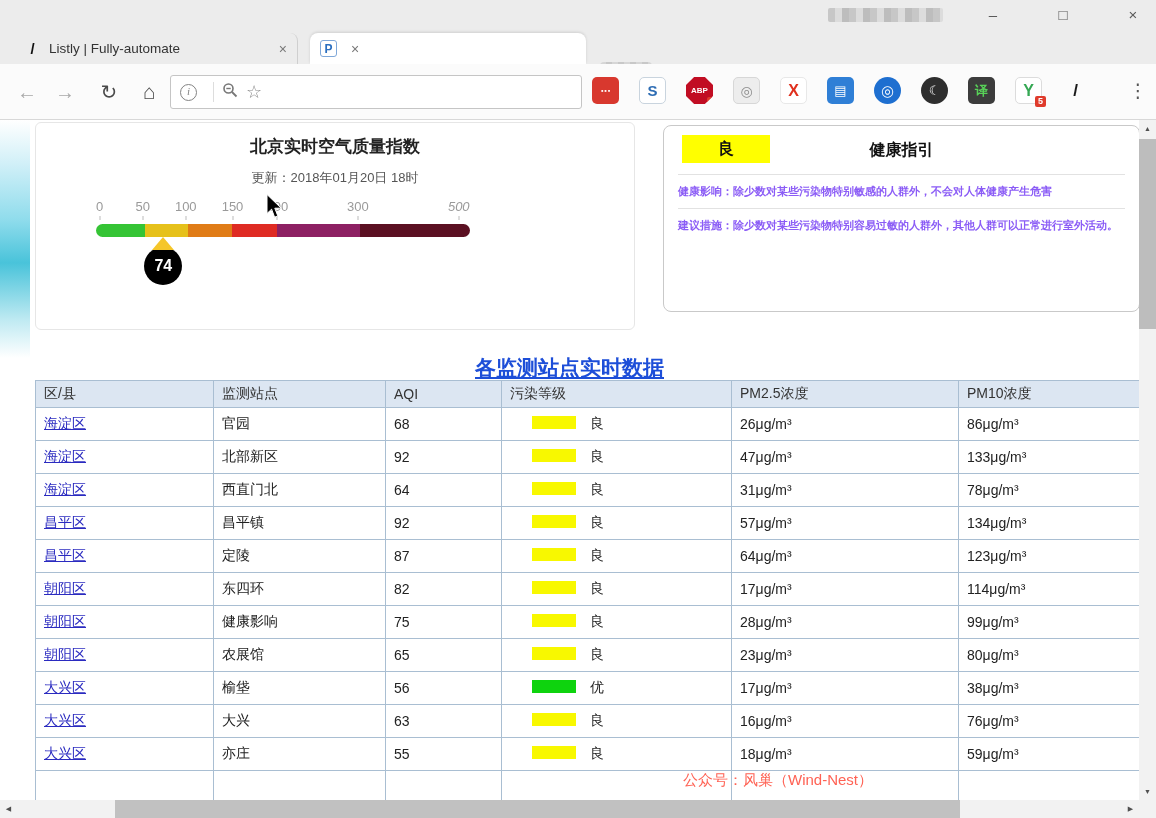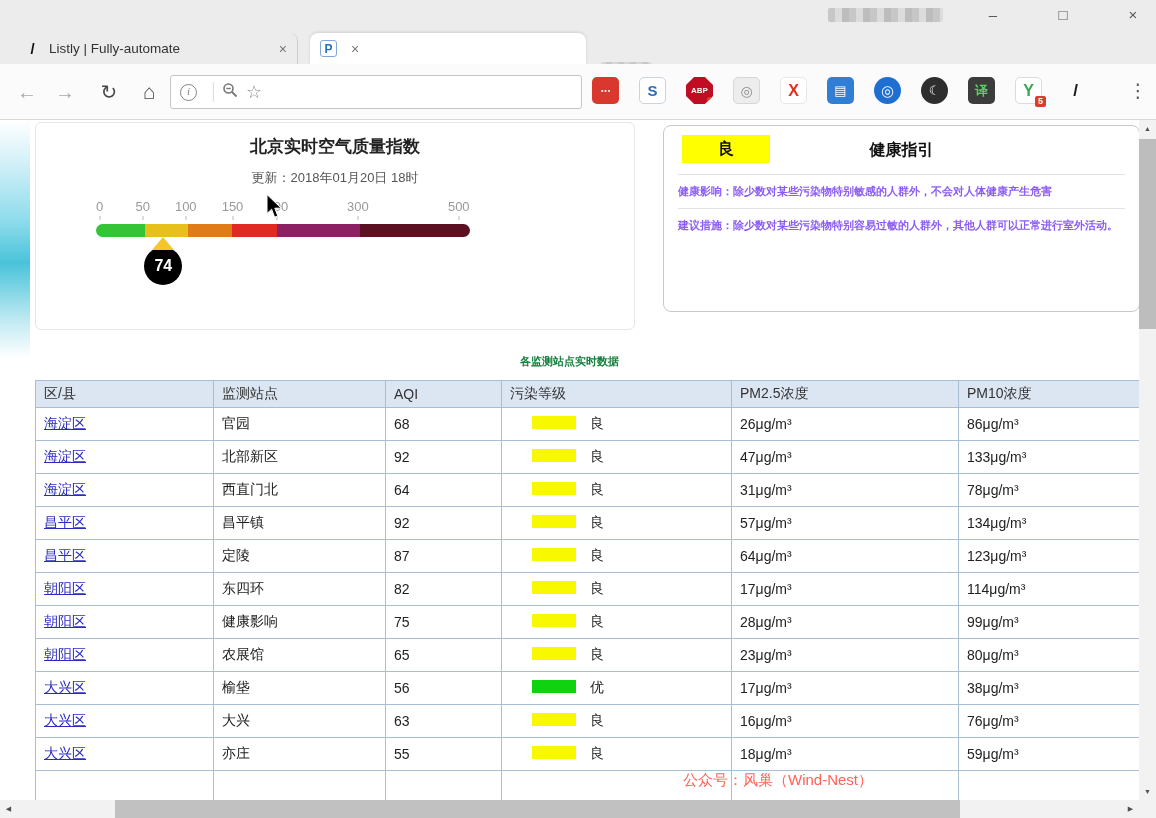--- a/index.html
+++ b/index.html
@@ -72,21 +72,21 @@
   .health-panel { position:absolute; left:663px; top:5px; width:477px; height:187px; border:1px solid #c9c9c9;
     border-radius:8px; background:#fff; padding:9px 14px 0 14px; }
   .health-head { position:relative; height:32px; }
   .health-badge { position:absolute; left:4px; top:0; width:88px; height:28px; background:#ffff00; color:#111;
     font-size:16px; font-weight:bold; display:flex; align-items:center; justify-content:center; }
   .health-title { text-align:center; font-size:16px; font-weight:bold; color:#111; padding-top:5px; }
   .health-divider { border-top:1px solid #e2e2e2; margin:7px 0; }
   .health-text { font-family:"DejaVu Serif","Liberation Serif",serif; font-size:11px; font-weight:bold;
     line-height:1.75; color:#8b5cf6; }
 
-  .table-title { position:absolute; left:0; width:1139px; top:234px; text-align:center; font-weight:bold; font-size:11px; color:#15803d; }
+  .table-title { position:absolute; left:0; width:1139px; top:234px; text-align:center; font-weight:bold; font-size:21px; color:#1d4ed8;text-decoration:underline; }
   table.stations { position:absolute; left:35px; top:260px; width:1105px; border-collapse:collapse; font-size:14px; color:#222; }
   .stations th, .stations td { border:1px solid #a9bed2; }
   .stations th { background:#dce6f2; font-weight:normal; color:#333; height:27px; text-align:left; padding-left:8px; }
   .stations td { height:33px; padding-left:8px; }
   .stations a { color:#2b2bc0; text-decoration:underline; }
   .level-cell { padding-left:30px !important; }
   .swatch { display:inline-block; width:44px; height:13px; vertical-align:-1px; }
   .level-name { margin-left:14px; }
   .watermark { position:absolute; left:683px; top:651px; font-size:15px; color:#ff6254; white-space:nowrap; }
 
@@ -209,21 +209,21 @@
           <span class="scale-label" style="left: 12.5%;">50</span>
           <span class="scale-tick" style="left: 12.5%;"></span>
           <span class="scale-label" style="left: 24%;">100</span>
           <span class="scale-tick" style="left: 24%;"></span>
           <span class="scale-label" style="left: 36.5%;">150</span>
           <span class="scale-tick" style="left: 36.5%;"></span>
           <span class="scale-label" style="left: 48.5%;">200</span>
           <span class="scale-tick" style="left: 48.5%;"></span>
           <span class="scale-label" style="left: 70%;">300</span>
           <span class="scale-tick" style="left: 70%;"></span>
-          <span class="scale-label" style="left: 97%;">500</span>
+          <span class="scale-label" style="left: 97%; font-style: italic;">500</span>
           <span class="scale-tick" style="left: 97%;"></span>
         </div>
     </div>
 
     <div class="health-panel">
       <div class="health-head">
         <div class="health-badge">良</div>
         <div class="health-title">健康指引</div>
       </div>
       <div class="health-divider"></div>

